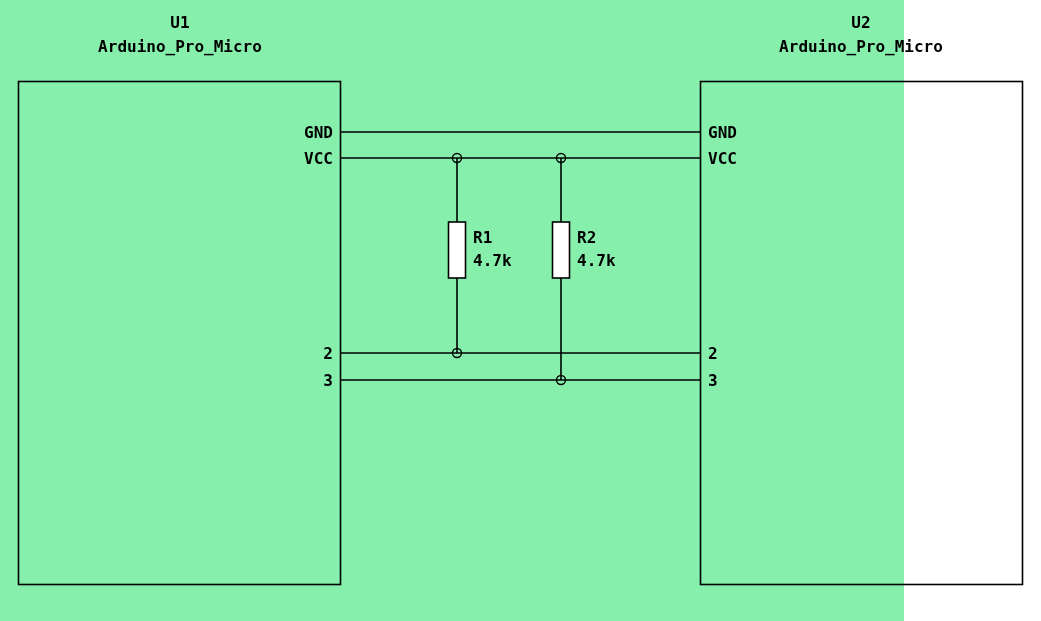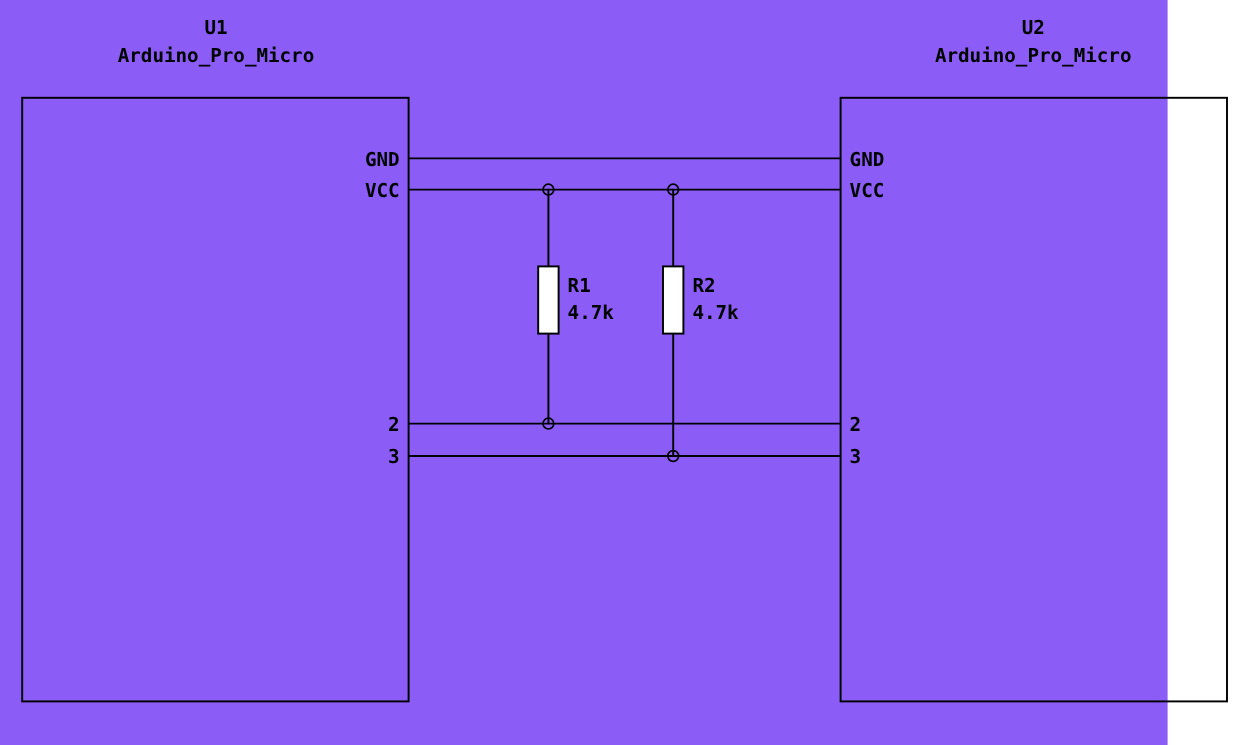--- a/index.html
+++ b/index.html
@@ -5,23 +5,23 @@
     html, body {
       margin: 0;
       padding: 0;
       background: #ffffff;
       width: 1041px;
       height: 621px;
       overflow: hidden;
     }
     .schematic-wrap {
       position: relative;
-      width: 973px;
+      width: 904px;
       height: 621px;
-      background: #8b5cf6;
+      background: #86efac;
     }
     svg {
       display: block;
     }
     text {
       font-family: "DejaVu Sans Mono", "Liberation Mono", monospace;
       font-weight: bold;
       font-size: 16px;
       fill: #000000;
     }

